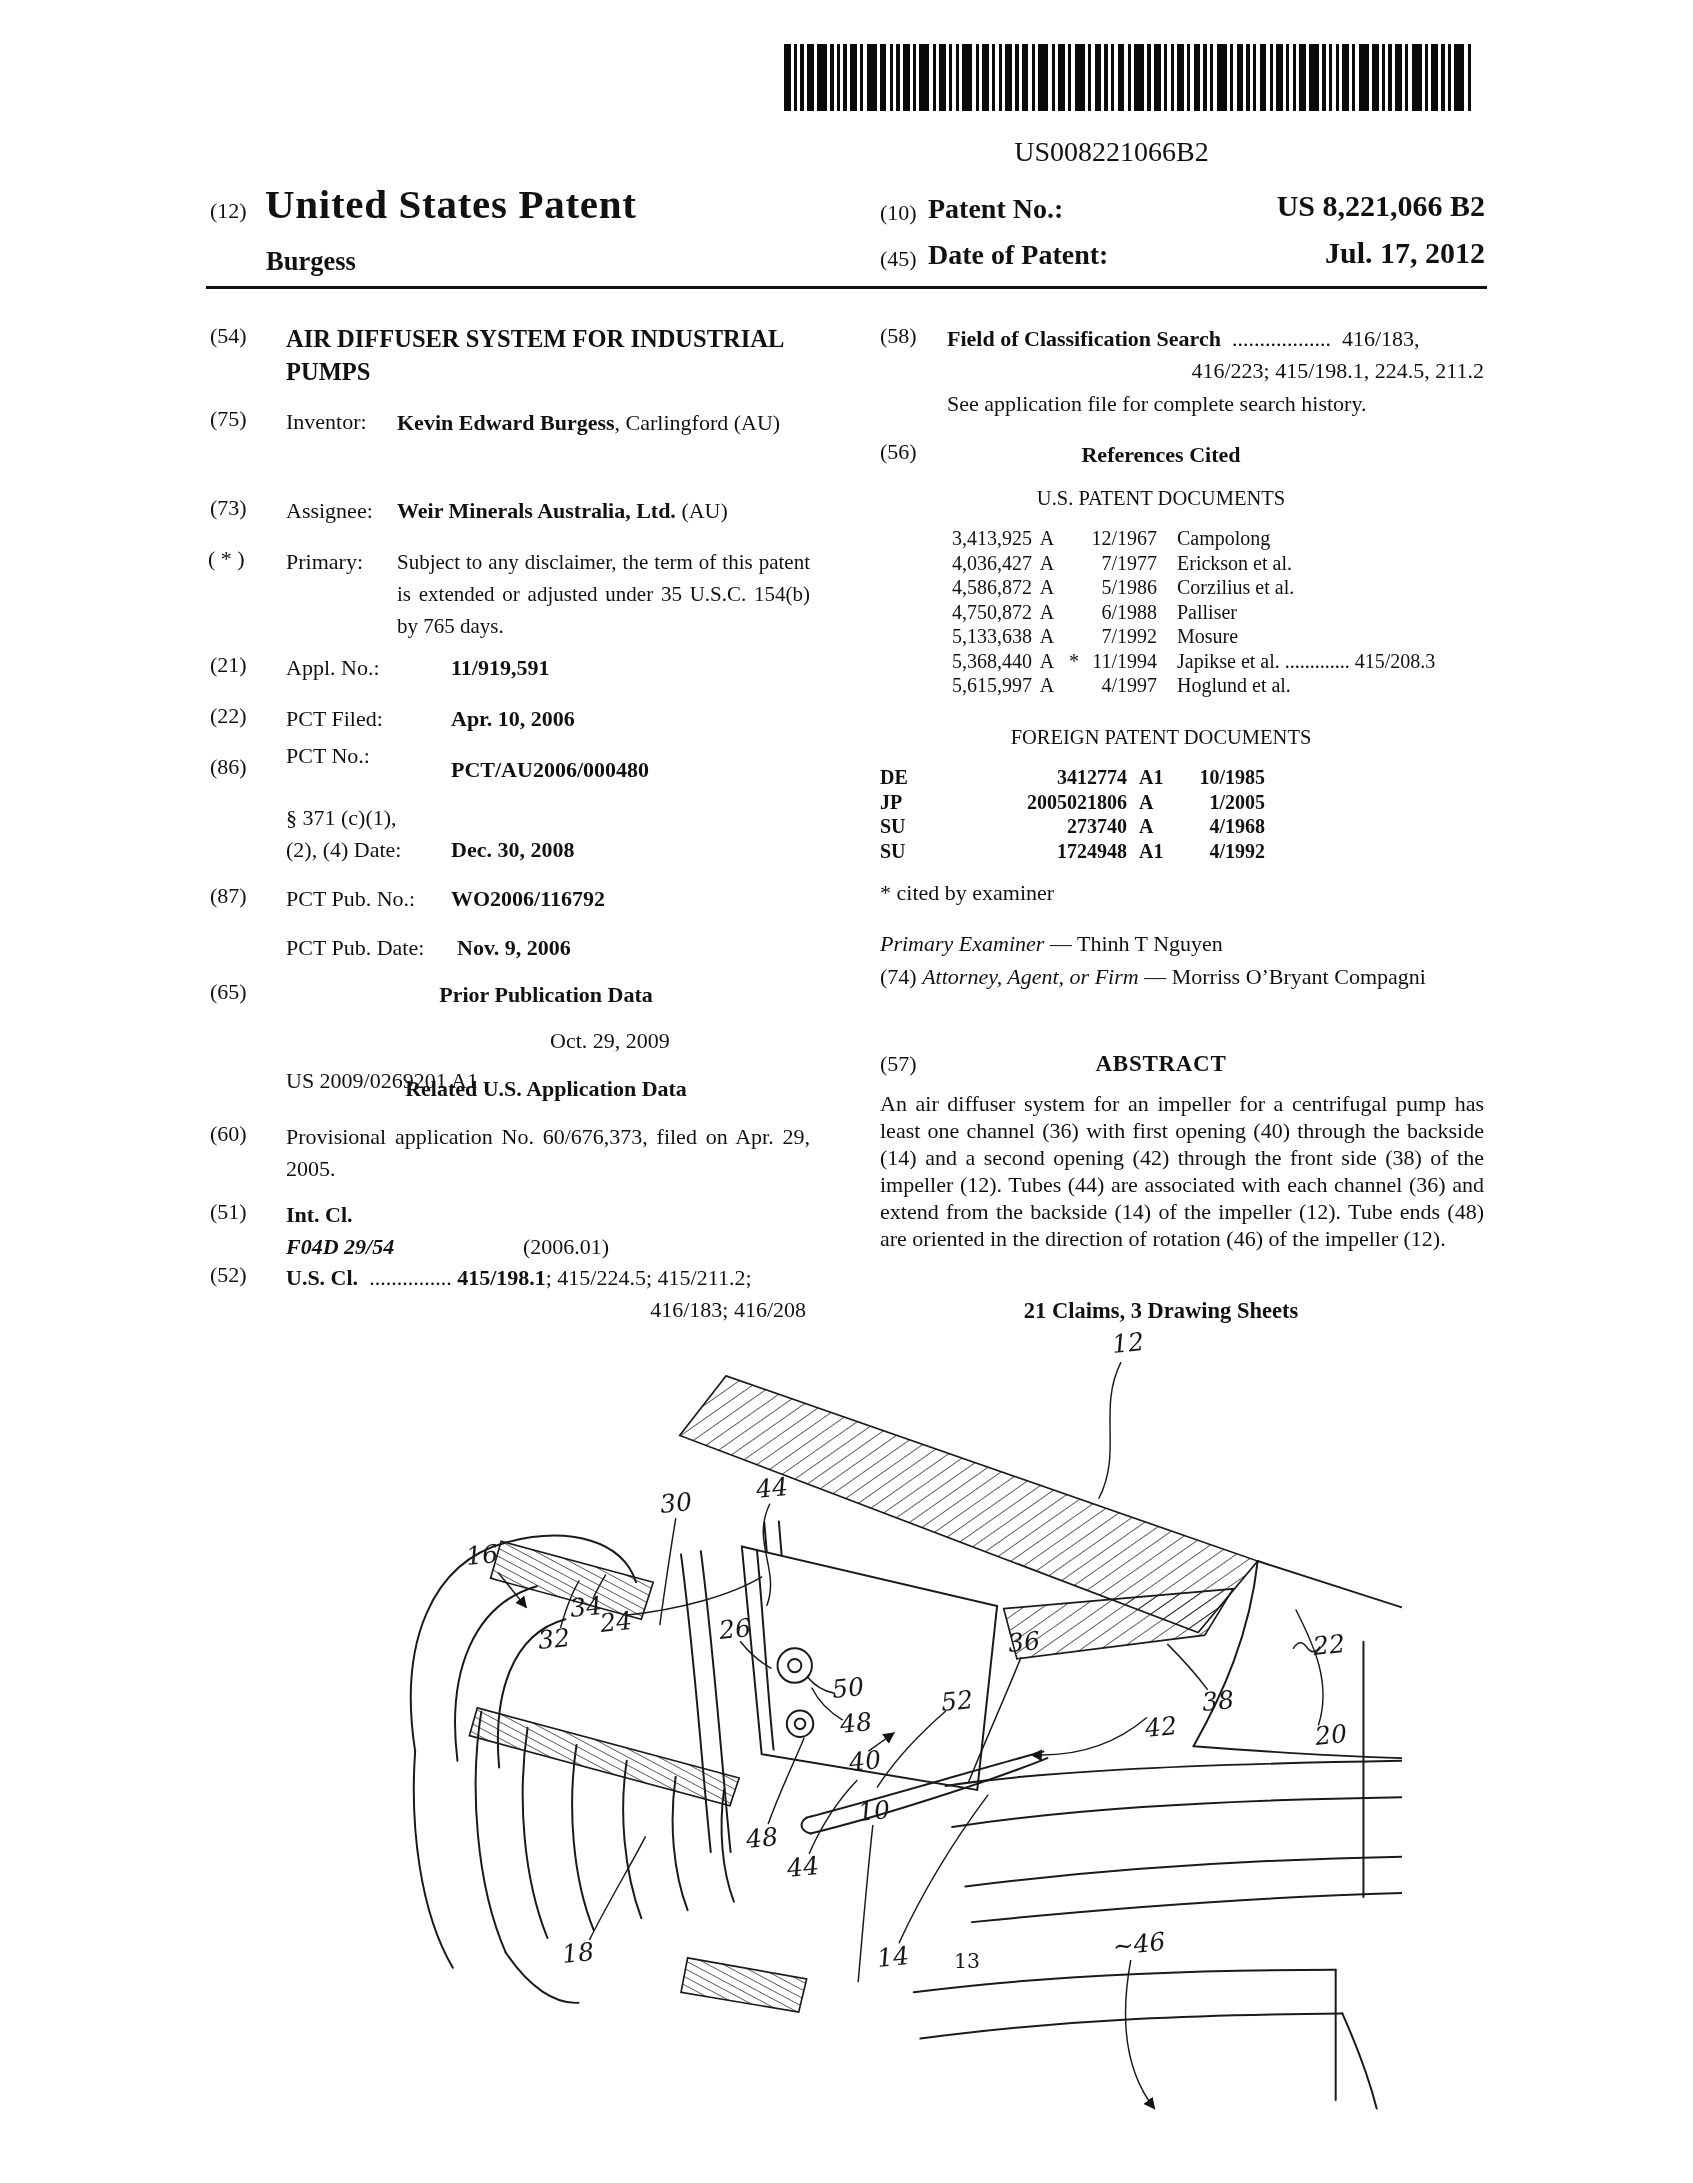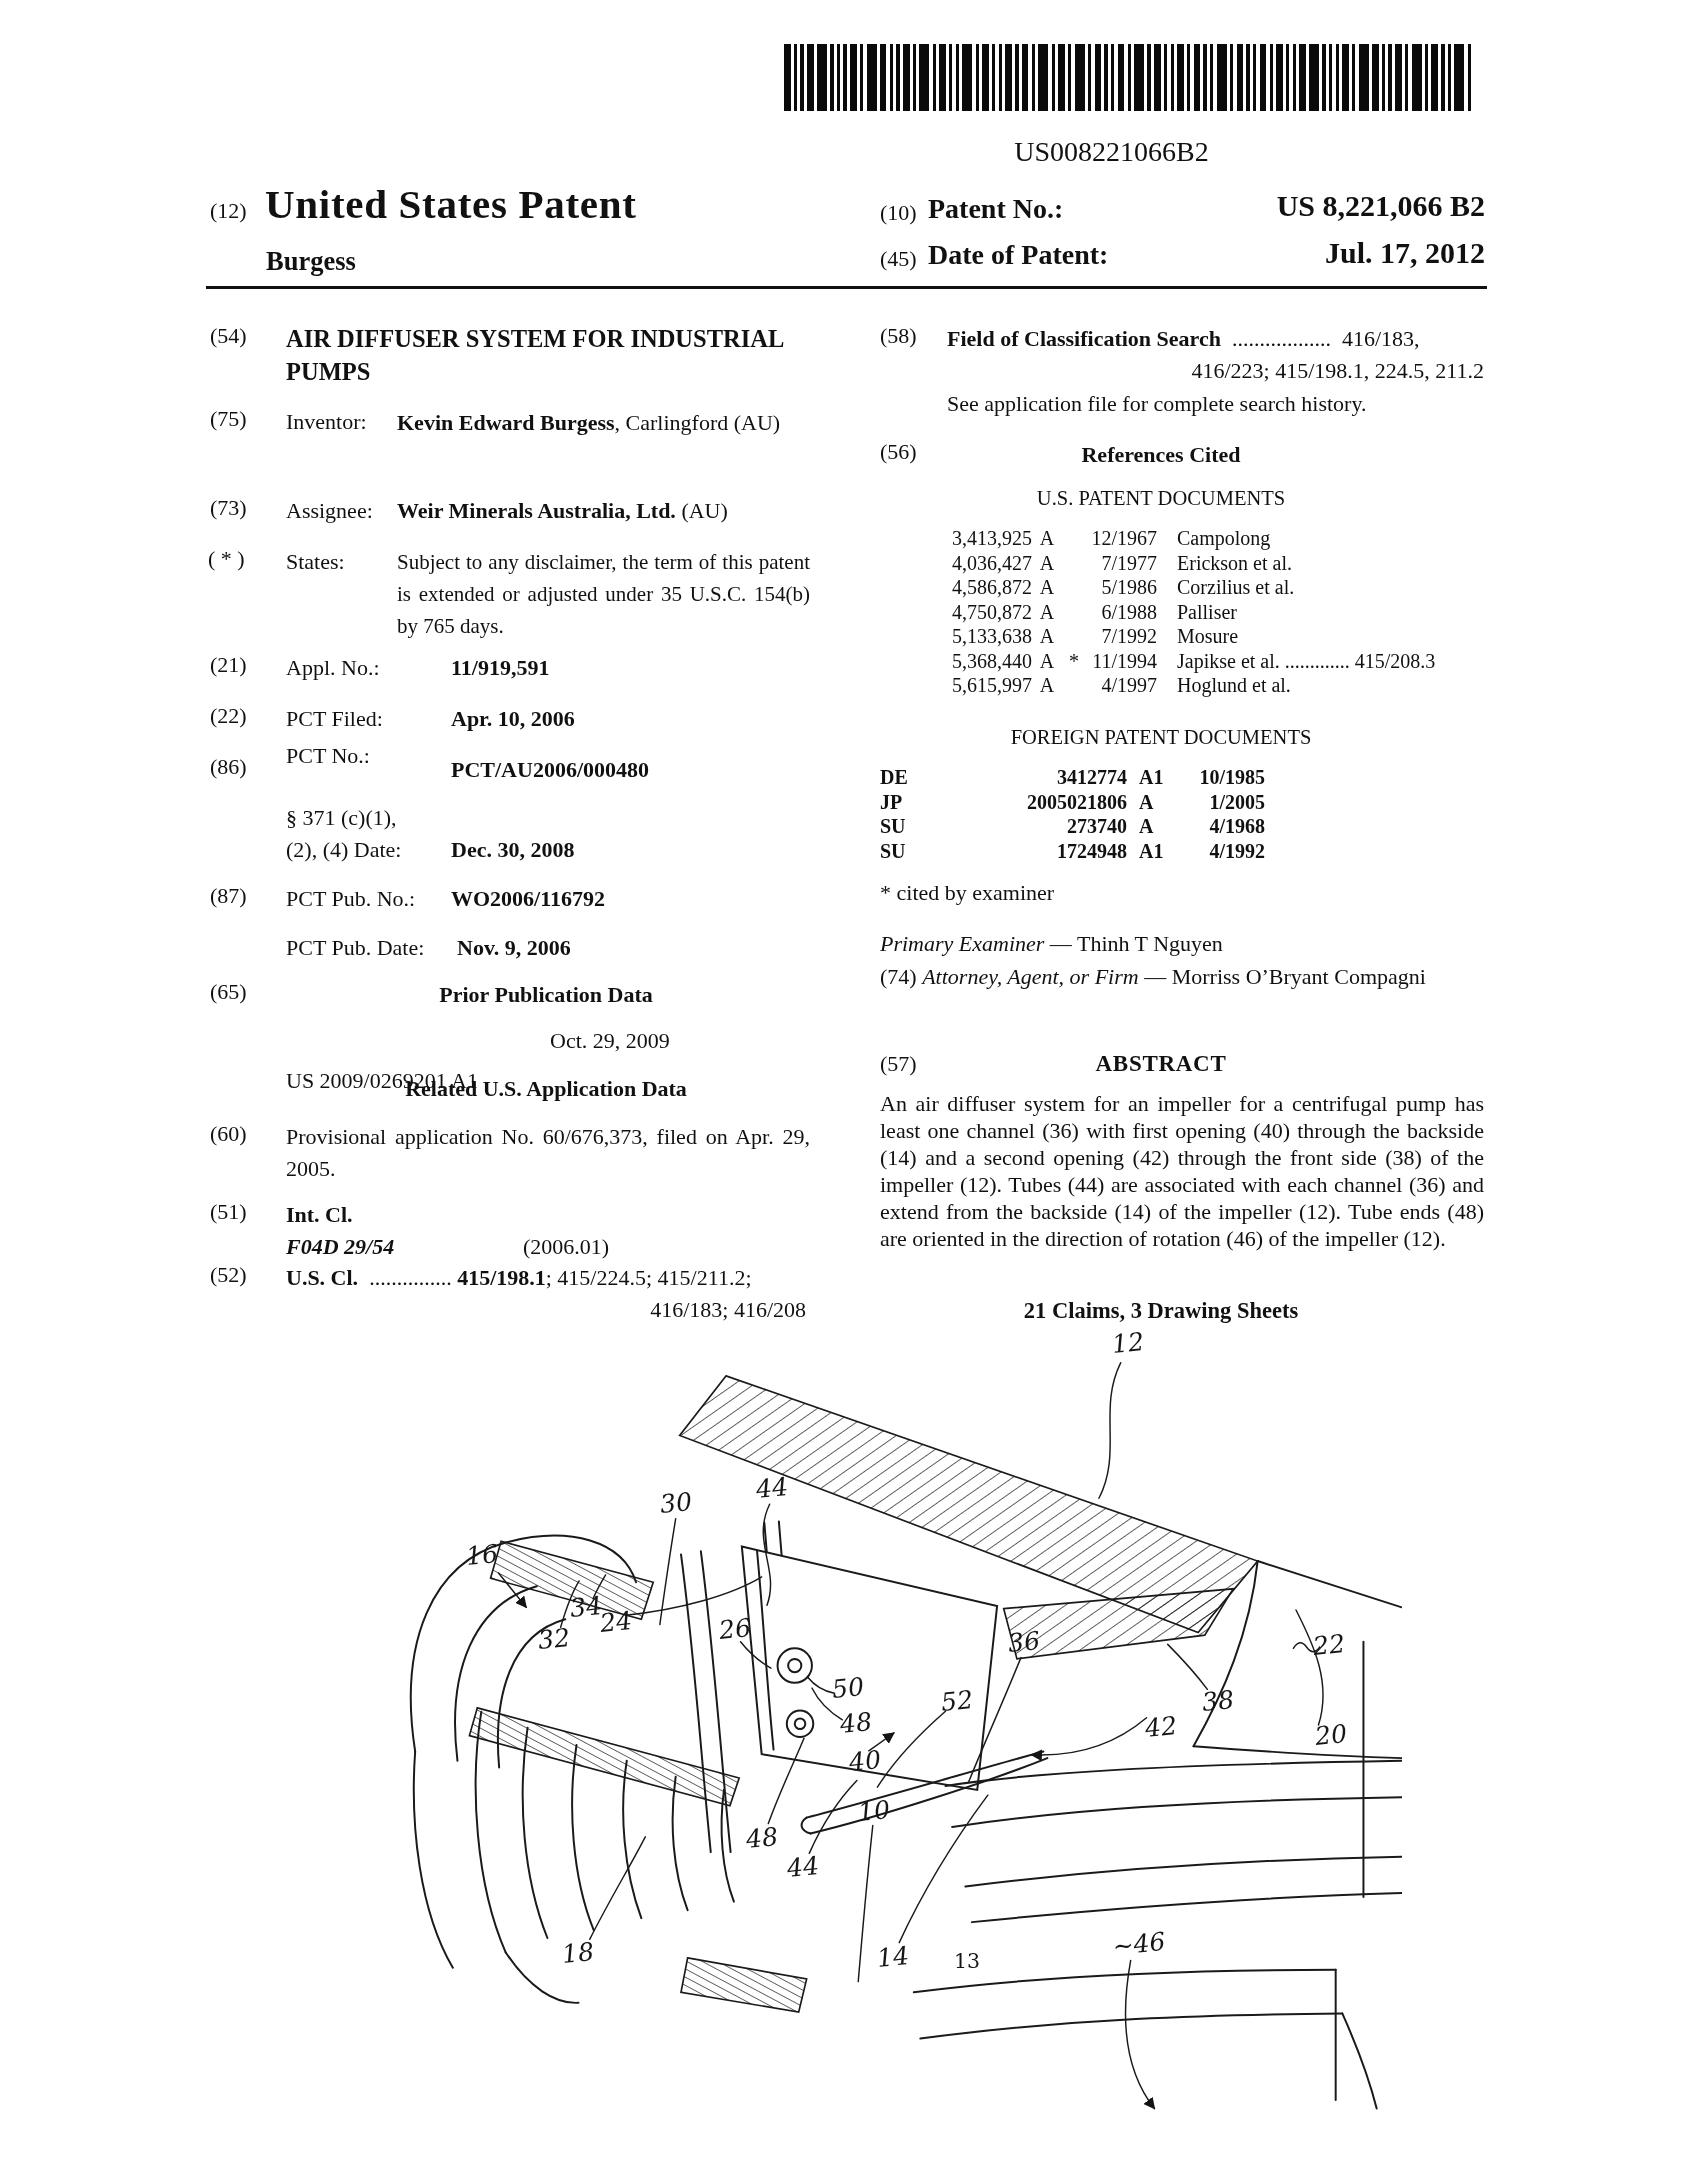--- a/index.html
+++ b/index.html
@@ -233,21 +233,21 @@
 
   <span class="abs fnum" style="left:210px;top:406px;">(75)</span>
   <span class="abs body-txt" style="left:286px;top:406px;">Inventor:</span>
   <div class="abs body-txt wrap" style="left:397px;top:406px;width:397px;line-height:33px;"><span class="b">Kevin Edward Burgess</span><span>, Carlingford (AU)</span></div>
 
   <span class="abs fnum" style="left:210px;top:495px;">(73)</span>
   <span class="abs body-txt" style="left:286px;top:495px;">Assignee:</span>
   <div class="abs body-txt wrap" style="left:397px;top:495px;width:423px;"><span class="b">Weir Minerals Australia, Ltd.</span><span> (AU)</span></div>
 
   <span class="abs fnum" style="left:208px;top:546px;">( * )</span>
-  <span class="abs body-txt" style="left:286px;top:546px;">States:</span>
+  <span class="abs body-txt" style="left:286px;top:546px;">Primary:</span>
   <div class="abs wrap just" style="left:397px;top:546px;width:413px;font-size:21px;line-height:32px;">Subject to any disclaimer, the term of this patent is extended or adjusted under 35 U.S.C. 154(b) by 765 days.</div>
 
   <span class="abs fnum" style="left:210px;top:652px;">(21)</span>
   <span class="abs body-txt" style="left:286px;top:652px;">Appl. No.:</span>
   <span class="abs body-txt b" style="left:451px;top:652px;">11/919,591</span>
 
   <span class="abs fnum" style="left:210px;top:703px;">(22)</span>
   <span class="abs body-txt" style="left:286px;top:703px;">PCT Filed:</span>
   <span class="abs body-txt b" style="left:451px;top:703px;">Apr. 10, 2006</span>
 

